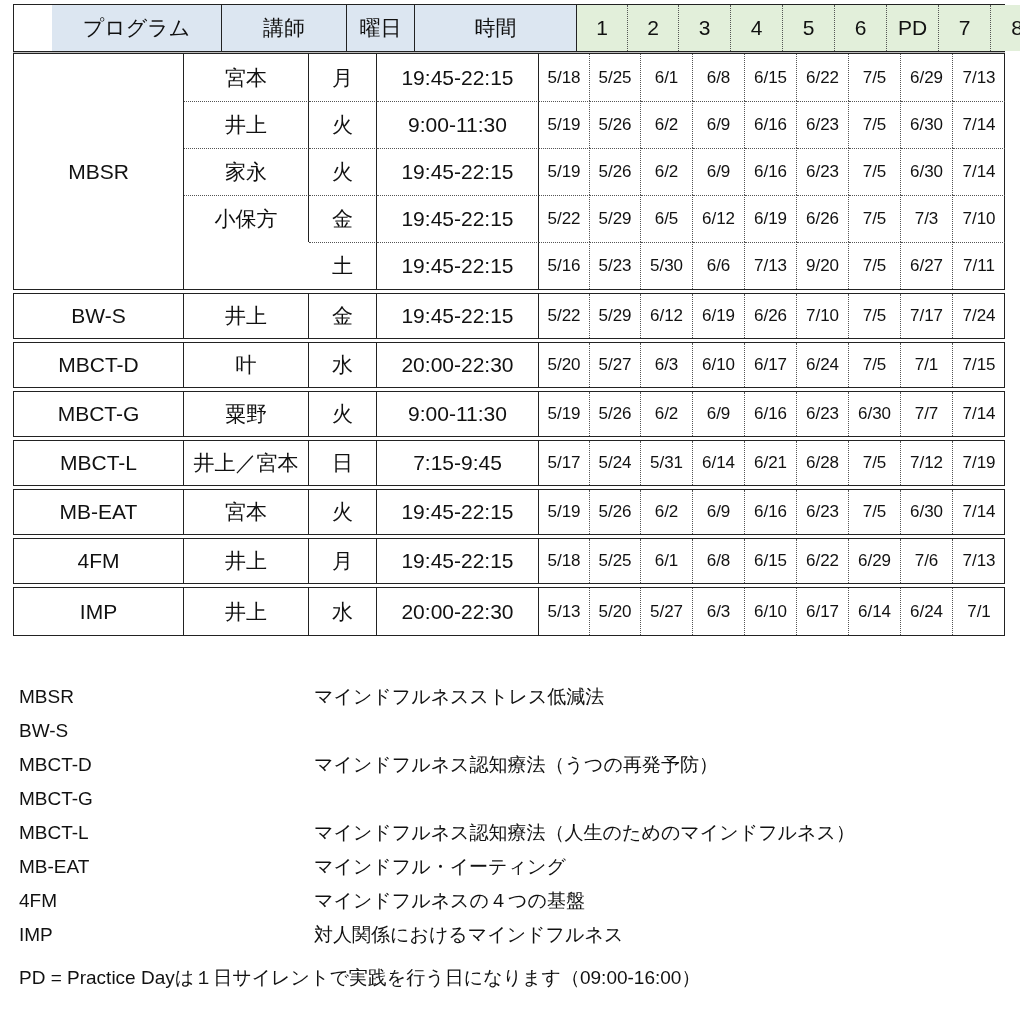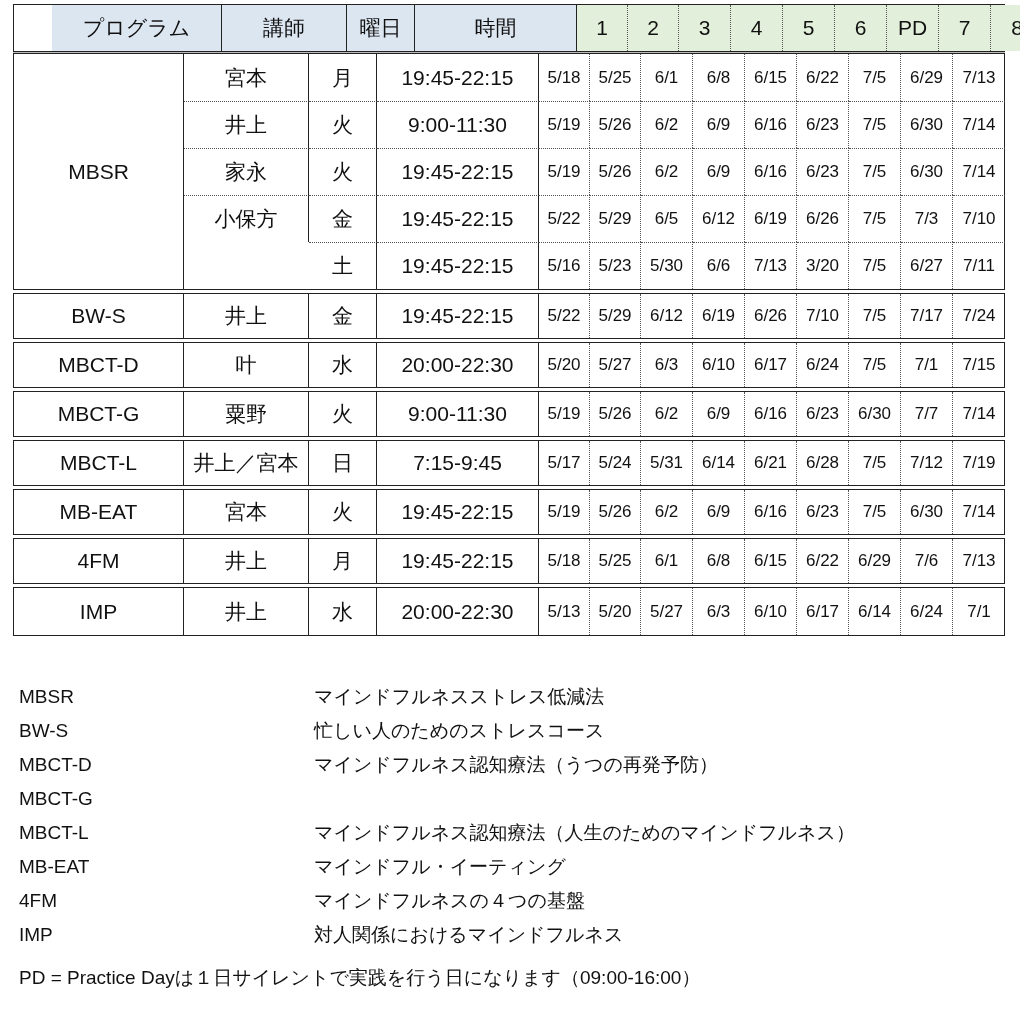--- a/index.html
+++ b/index.html
@@ -112,21 +112,21 @@
         <div class="cell date dot-top" style="grid-area: 4 / 11;">7/5</div>
         <div class="cell date dot-top" style="grid-area: 4 / 12;">7/3</div>
         <div class="cell date last dot-top" style="grid-area: 4 / 13;">7/10</div>
         <div class="cell dot-top" style="grid-area: 5 / 3;">土</div>
         <div class="cell dot-top" style="grid-area: 5 / 4;">19:45-22:15</div>
         <div class="cell date dot-top" style="grid-area: 5 / 5;">5/16</div>
         <div class="cell date dot-top" style="grid-area: 5 / 6;">5/23</div>
         <div class="cell date dot-top" style="grid-area: 5 / 7;">5/30</div>
         <div class="cell date dot-top" style="grid-area: 5 / 8;">6/6</div>
         <div class="cell date dot-top" style="grid-area: 5 / 9;">7/13</div>
-        <div class="cell date dot-top" style="grid-area: 5 / 10;">3/20</div>
+        <div class="cell date dot-top" style="grid-area: 5 / 10;">9/20</div>
         <div class="cell date dot-top" style="grid-area: 5 / 11;">7/5</div>
         <div class="cell date dot-top" style="grid-area: 5 / 12;">6/27</div>
         <div class="cell date last dot-top" style="grid-area: 5 / 13;">7/11</div>
       </div>
       <div class="block" style="grid-template-rows: repeat(1, 44px);">
         <div class="cell prog" style="grid-area: 1 / 1 / span 1;">BW-S</div>
         <div class="cell" style="grid-area: 1 / 2;">井上</div>
         <div class="cell" style="grid-area: 1 / 3;">金</div>
         <div class="cell" style="grid-area: 1 / 4;">19:45-22:15</div>
         <div class="cell date" style="grid-area: 1 / 5;">5/22</div>
@@ -232,21 +232,20 @@
     </div>
 </div>
 
 <div class="legend" id="legend">
     <div class="row">
       <span class="abbr">MBSR</span>
       <span class="desc">マインドフルネスストレス低減法</span>
     </div>
     <div class="row">
       <span class="abbr">BW-S</span>
-      <span class="desc">忙しい人のためのストレスコース</span>
     </div>
     <div class="row">
       <span class="abbr">MBCT-D</span>
       <span class="desc">マインドフルネス認知療法（うつの再発予防）</span>
     </div>
     <div class="row">
       <span class="abbr">MBCT-G</span>
     </div>
     <div class="row">
       <span class="abbr">MBCT-L</span>

